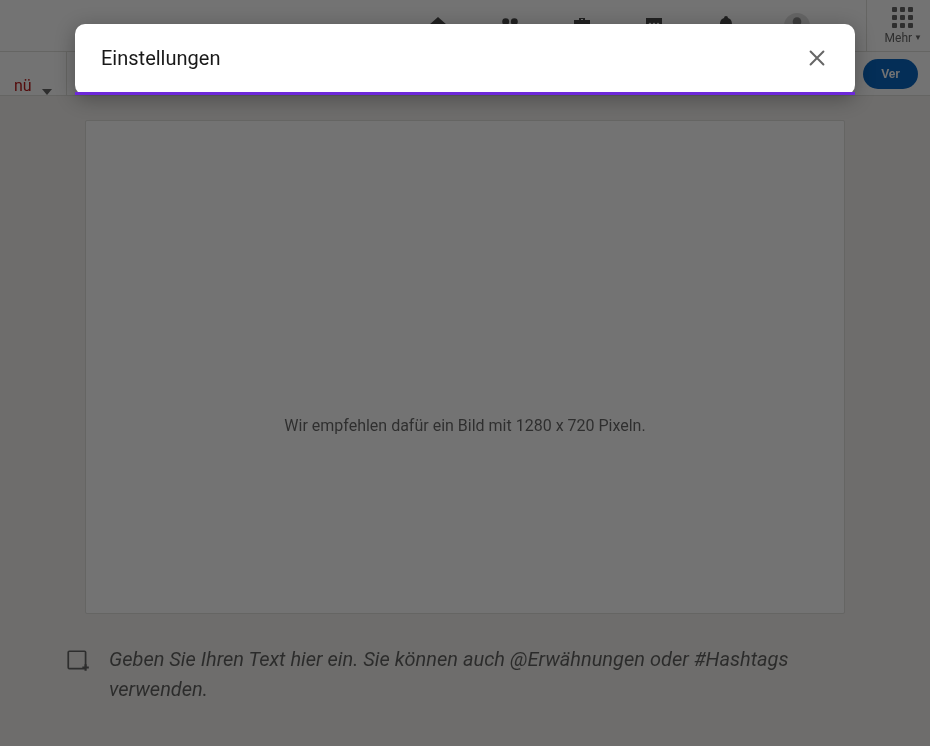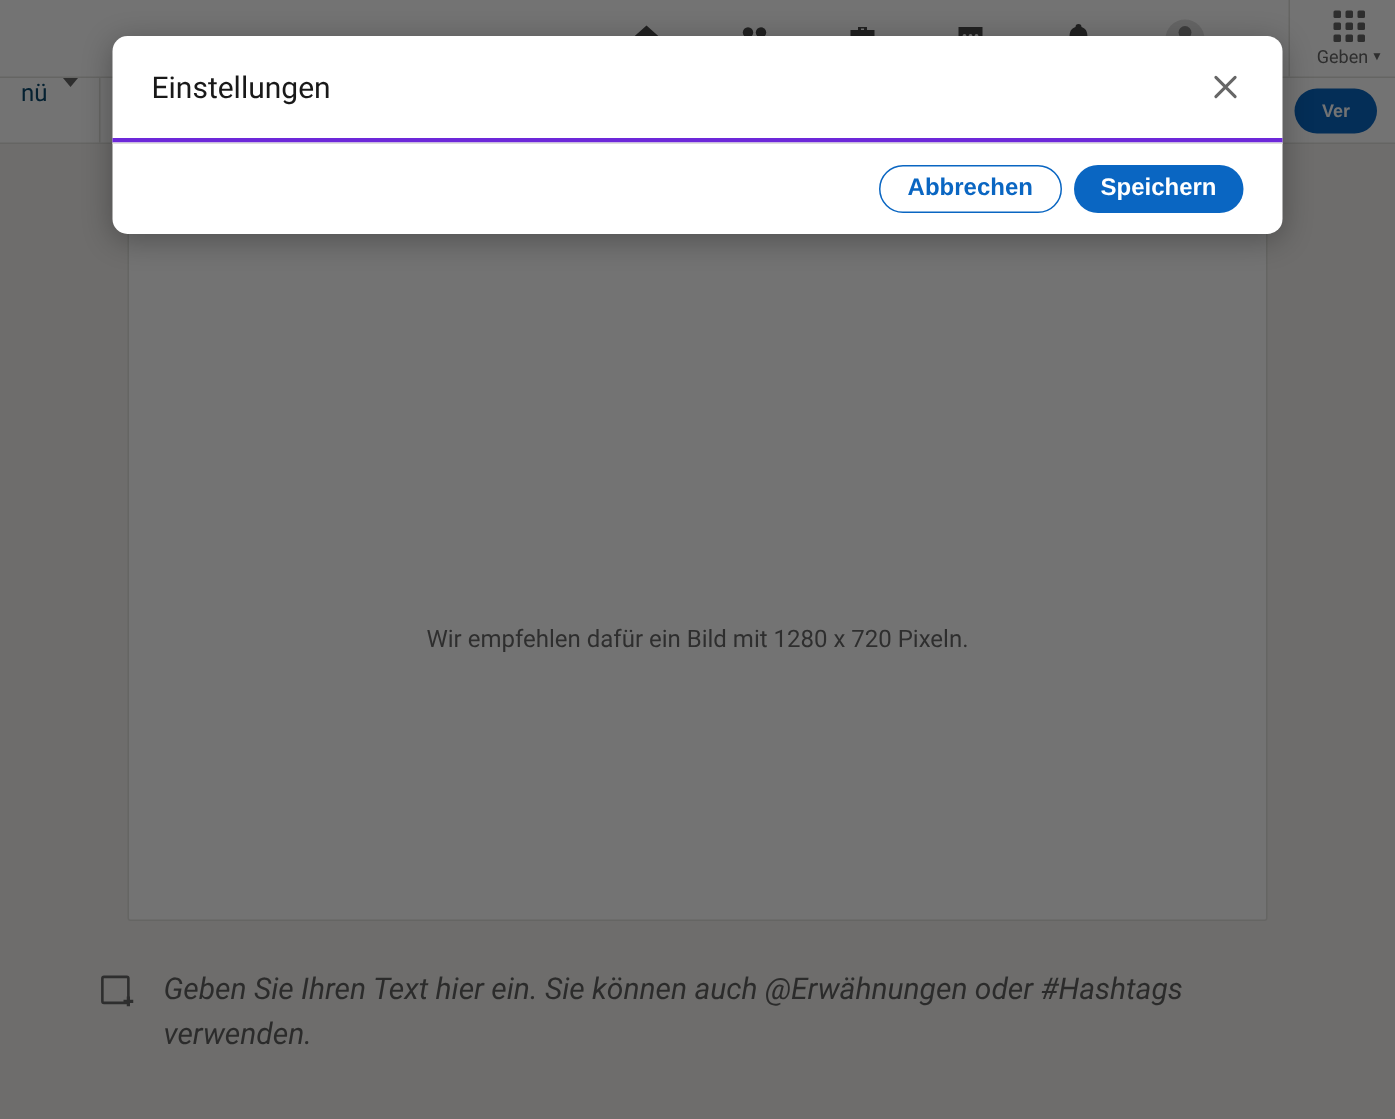--- a/index.html
+++ b/index.html
@@ -77,27 +77,27 @@
       height: 44px;
       background: #fff;
       border-bottom: 1px solid #e0dfdc;
       display: flex;
       align-items: center;
       justify-content: space-between;
       padding: 0 12px 0 0;
     }
     .menu-dropdown {
       display: flex;
-      align-items: flex-start;
+      align-items: flex-end;
       gap: 10px;
       padding: 0 14px;
       height: 100%;
       border-right: 1px solid #e0dfdc;
       font-size: 16px;
-      color: #0c4a6e;
+      color: #b91c1c;
     }
     .caret-down {
       width: 0; height: 0;
       border-left: 5px solid transparent;
       border-right: 5px solid transparent;
       border-top: 6px solid #666;
     }
     .primary-btn {
       background: #0a66c2;
       color: #fff;
@@ -307,21 +307,21 @@
           <div class="apps-dot"></div>
           <div class="apps-dot"></div>
         <div class="apps-dot"></div>
           <div class="apps-dot"></div>
           <div class="apps-dot"></div>
         <div class="apps-dot"></div>
           <div class="apps-dot"></div>
           <div class="apps-dot"></div>
       </div>
       <div class="more-label" style="margin-left:0;">
-        <span>Geben</span>
+        <span>Mehr</span>
         <span style="font-size:8px;">▼</span>
       </div>
     </div>
   </div>
 
   <div class="secondary-bar">
     <div class="menu-dropdown">
       <span>nü</span>
       <span class="caret-down"></span>
     </div>
@@ -349,18 +349,14 @@
     <div class="modal-header">
       <div class="modal-title">Einstellungen</div>
       <div class="close-btn">
         <svg width="22" height="22" viewBox="0 0 24 24" fill="none" stroke="#666" stroke-width="2.2" stroke-linecap="round">
             <path d="M5 5l14 14M19 5L5 19"></path>
           </svg>
       </div>
     </div>
 
 
-    <div class="modal-footer">
-      <button class="btn-outline">Abbrechen</button>
-      <button class="btn-primary">Speichern</button>
-    </div>
   </div>
 </div>
 
 </body></html>

